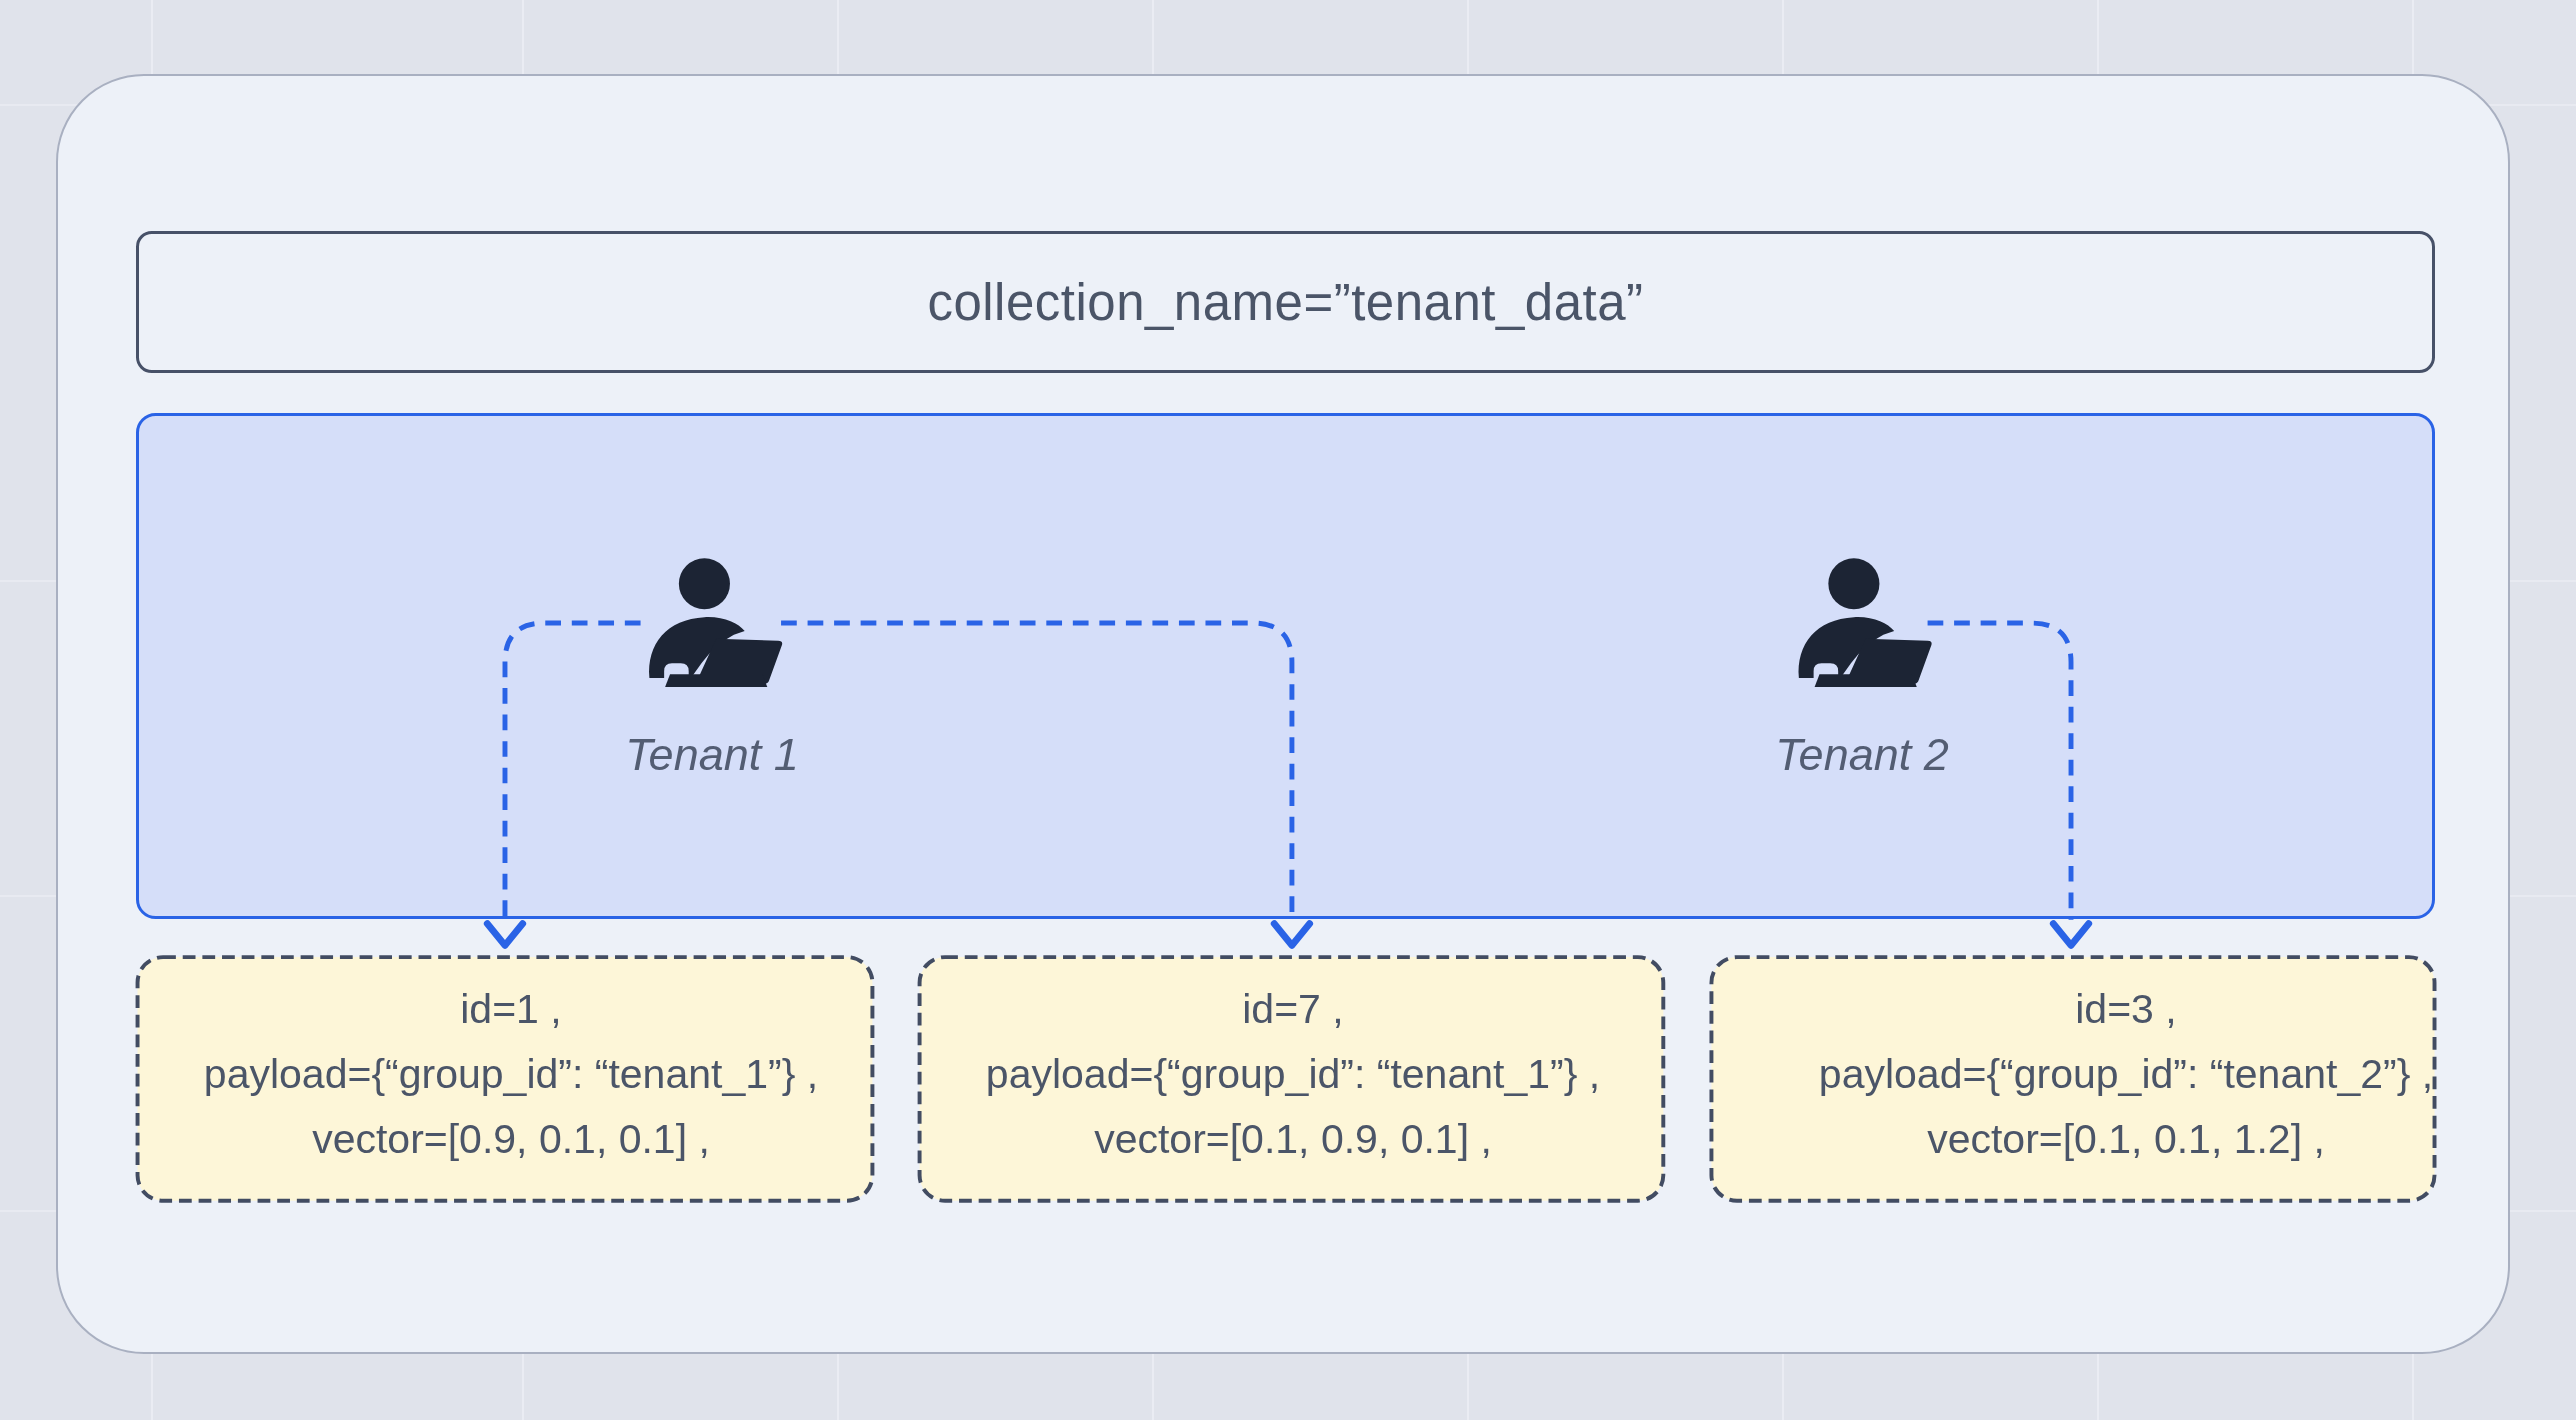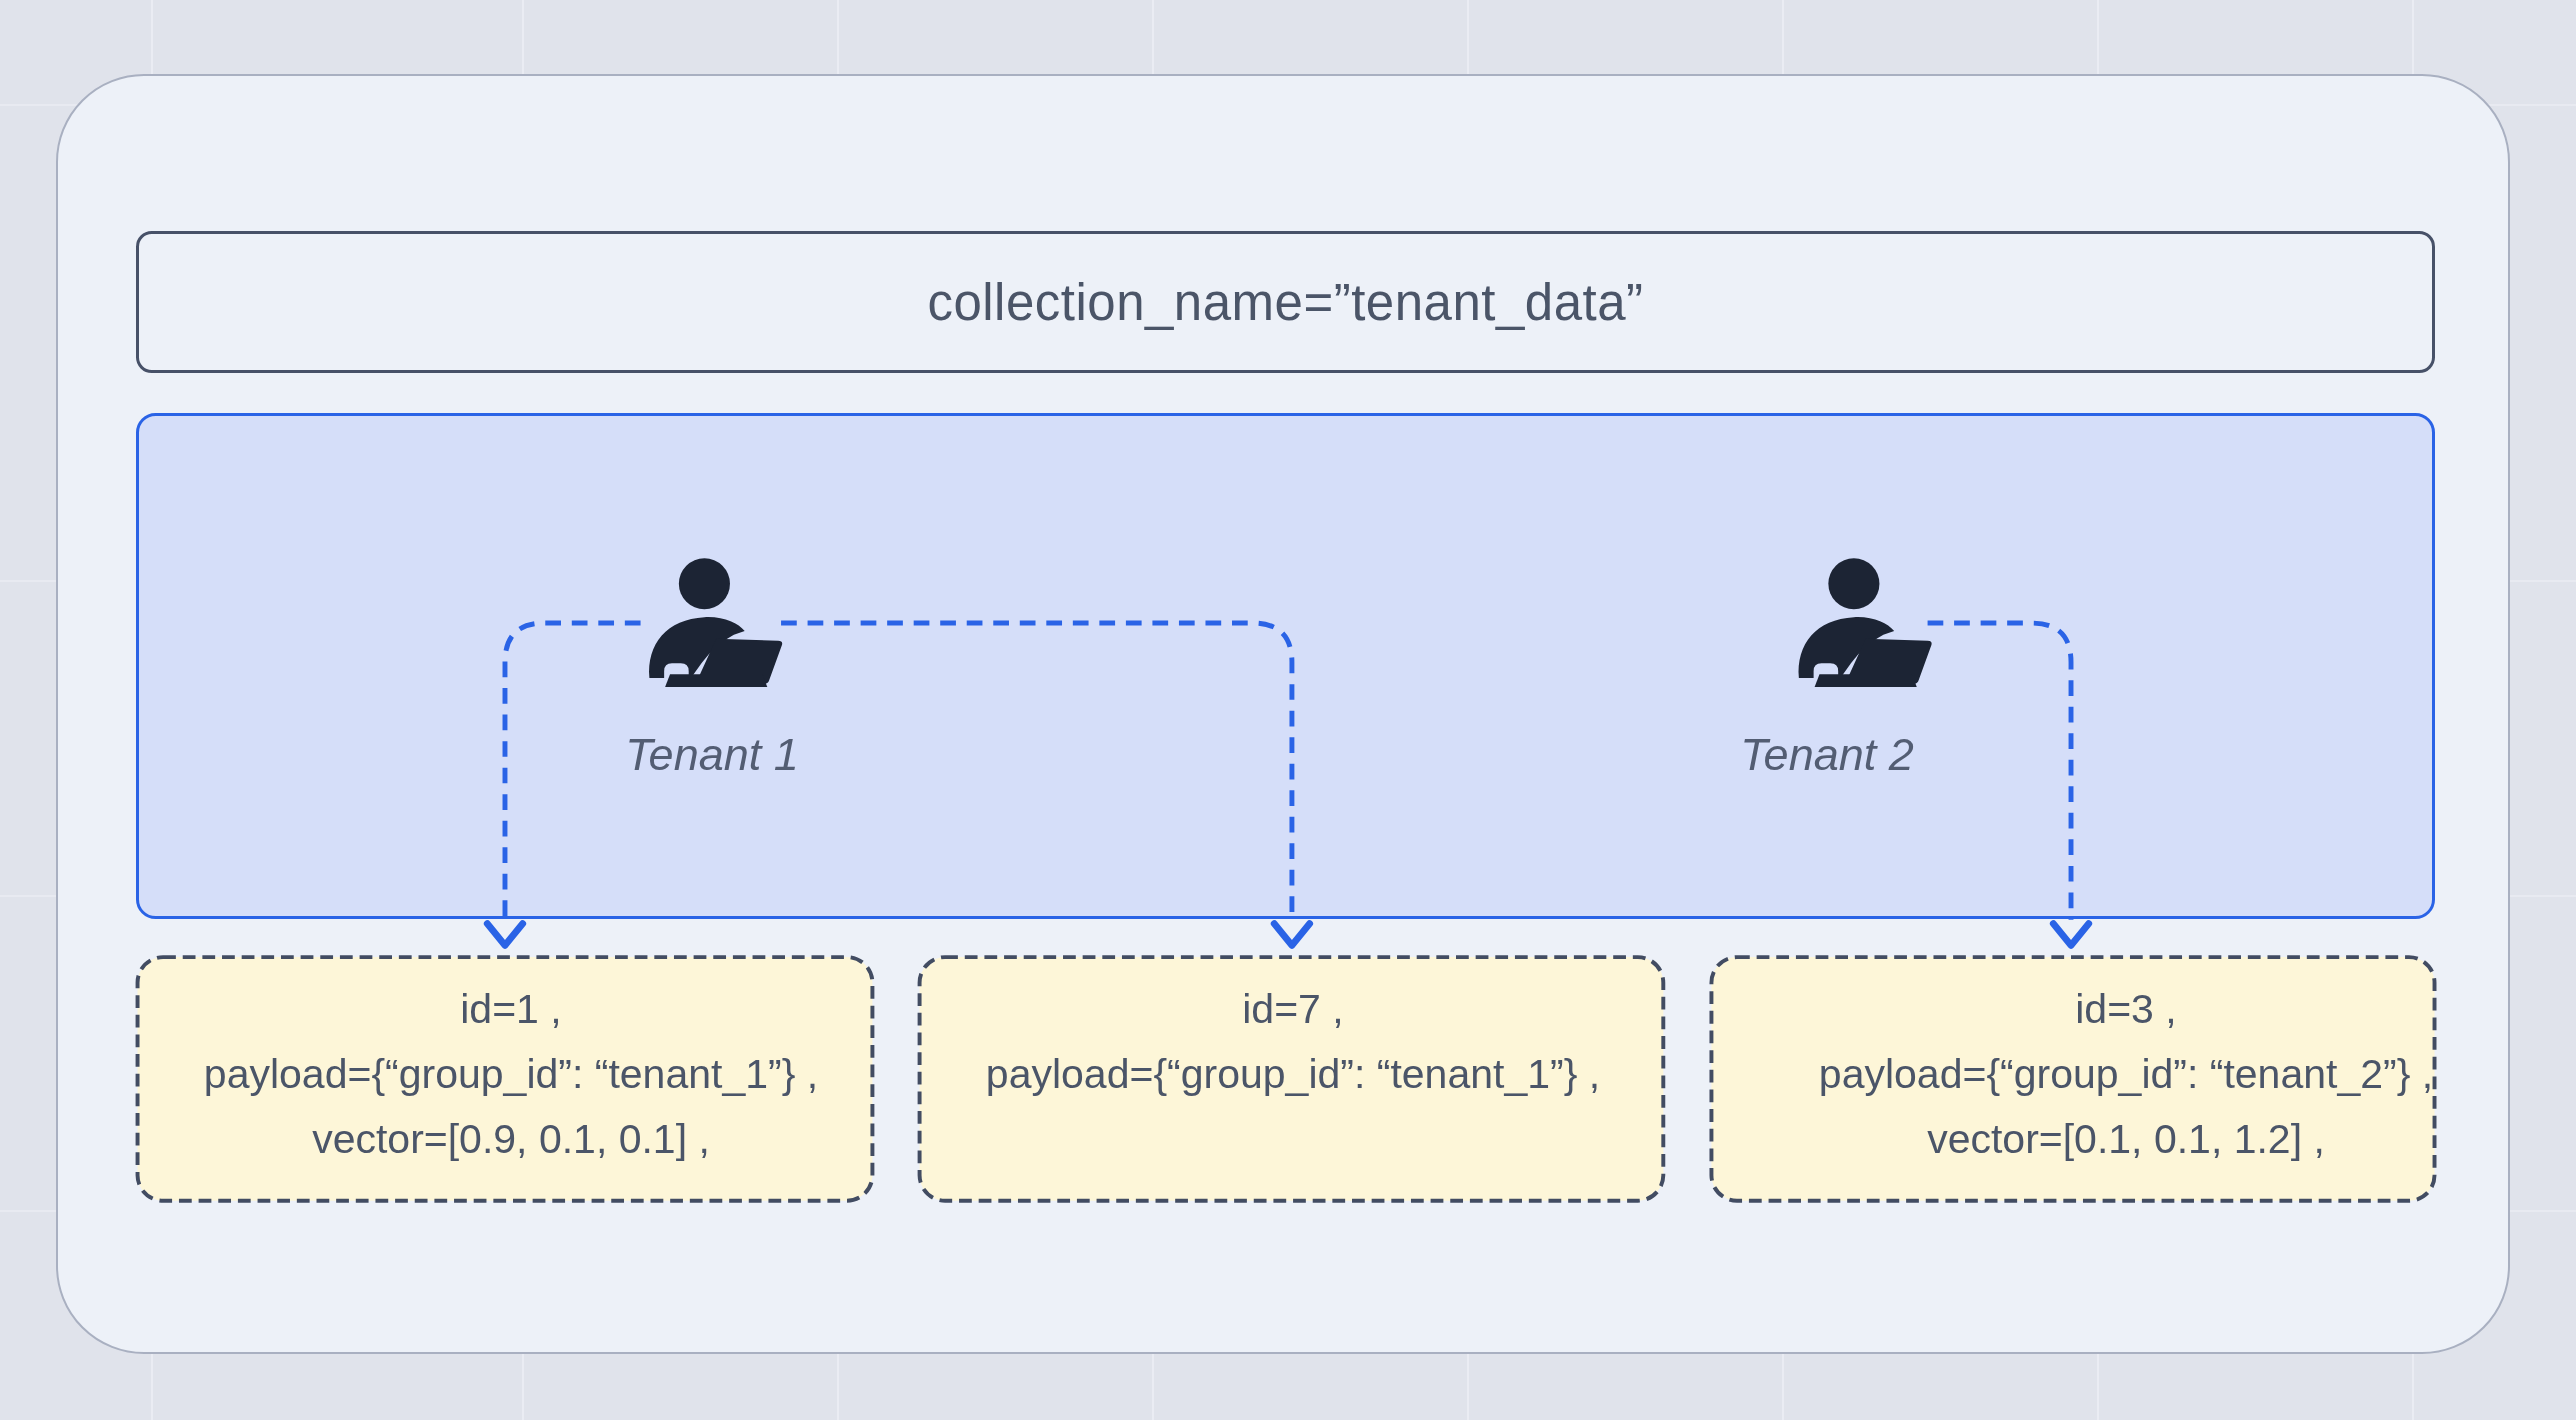--- a/index.html
+++ b/index.html
@@ -71,21 +71,21 @@
   .tenant .icon-wrap {
     width: 138px; height: 142px;
   }
   .tenant .tenant-label {
     margin-top: 41px;
     font-size: 45px;
     color: #535d73;
     white-space: nowrap;
   }
   #tenant-1 { left: 545px; }
-  #tenant-2 { left: 1660px; }
+  #tenant-2 { left: 1695px; }
 
   .overlay-svg {
     position: absolute;
     left: 0; top: 0;
     width: 2576px; height: 1421px;
     pointer-events: none;
   }
 
   .point-text {
     position: absolute;
@@ -164,20 +164,21 @@
   </div>
 
   <div class="point-text" id="point-text-1">
     <div>id=1 ,</div>
     <div>payload={“group_id”: “tenant_1”} ,</div>
     <div>vector=[0.9, 0.1, 0.1] ,</div>
   </div>
   <div class="point-text" id="point-text-2">
     <div>id=7 ,</div>
     <div>payload={“group_id”: “tenant_1”} ,</div>
+    <div>vector=[0.1, 0.9, 0.1] ,</div>
   </div>
   <div class="point-text" id="point-text-3">
     <div>id=3 ,</div>
     <div>payload={“group_id”: “tenant_2”} ,</div>
     <div>vector=[0.1, 0.1, 1.2] ,</div>
   </div>
 
 </div>
 
 

